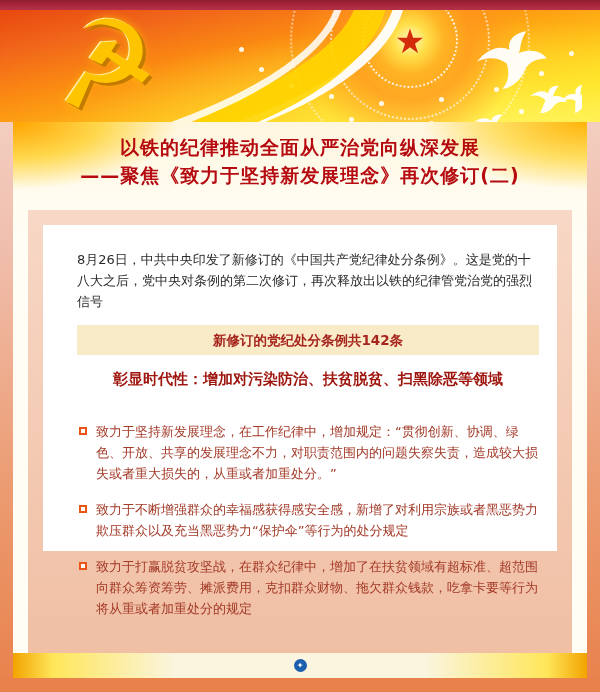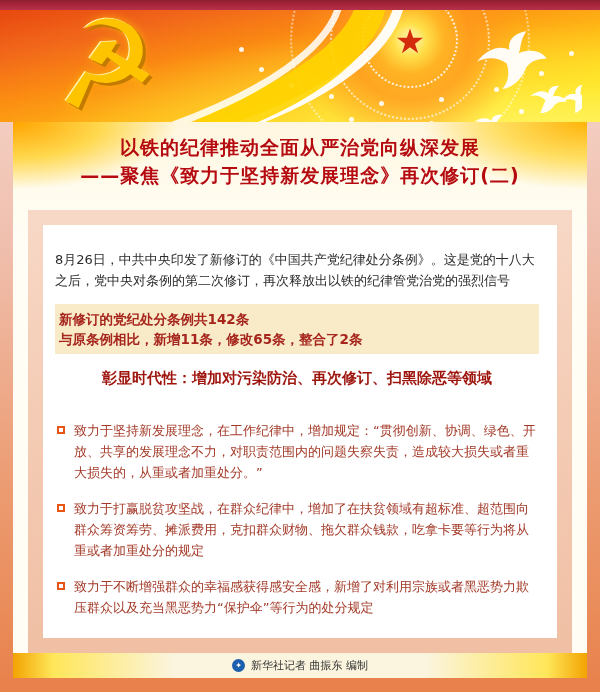--- a/index.html
+++ b/index.html
@@ -53,27 +53,27 @@
       linear-gradient(180deg,#FFF6DF 0%,#FFFCF0 70%,#FFFDF4 100%);
     text-align:center; padding-top:11px;
   }
   .title-line { color:#B50A10; font-weight:bold; font-size:19px; line-height:28px; letter-spacing:1px; }
 
   .frame {
     position:absolute; left:15px; top:88px; width:544px; height:443px;
     background:linear-gradient(180deg,#F7D8C6 0%,#F4CBB4 50%,#F0BFA4 100%);
   }
   .card {
-    position:absolute; left:15px; top:15px; width:514px; height:413px;
-    background:#FFFFFF; padding:20px 18px 0 12px;
+    position:absolute; left:15px; top:15px; width:514px; height:326px;
+    background:#FFFFFF; padding:20px 18px 0 34px;
   }
   .intro { color:#2B2B2B; font-size:13px; line-height:21px; margin-top:4px; }
   .highlight-box {
     margin-top:13px; background:#F9EAC8; padding:5px 4px;
-    color:#A6261E; font-weight:bold; font-size:13.5px; line-height:20px;
+    text-align:center; color:#A6261E; font-weight:bold; font-size:13.5px; line-height:20px;
   }
   .emphasis { margin-top:13px; text-align:center; color:#9E150E; font-weight:bold; font-size:15px; line-height:23px; }
   .bullets { margin-top:30px; }
   .bullet { display:flex; margin-bottom:15px; color:#A33A28; font-size:13px; line-height:21px; }
   .bullet-sq { flex:none; width:8px; height:8px; border:2px solid #E85515; margin:6px 9px 0 2px; background:#fff; }
 
   
   .gold-left, .gold-right {
     position:absolute; top:560px; width:15px; height:93px;
     background:linear-gradient(180deg,#FFFDF4 0%,#FFE95C 40%,#FFD400 70%,#F2A300 100%);
@@ -126,46 +126,44 @@
     <div class="title-line">以铁的纪律推动全面从严治党向纵深发展</div>
     <div class="title-line">——聚焦《致力于坚持新发展理念》再次修订(二)</div>
   </div>
 
   <div class="frame">
     <div class="card">
       <p class="intro">8月26日，中共中央印发了新修订的《中国共产党纪律处分条例》。这是党的十八大之后，党中央对条例的第二次修订，再次释放出以铁的纪律管党治党的强烈信号</p>
 
       <div class="highlight-box">
         <div>新修订的党纪处分条例共142条</div>
-        <div>与原条例相比，新增11条，修改65条，整合了2条</div>
       </div>
 
       <div class="emphasis">
-        <div>彰显时代性：增加对污染防治、再次修订、扫黑除恶等领域</div>
+        <div>彰显时代性：增加对污染防治、扶贫脱贫、扫黑除恶等领域</div>
       </div>
 
       <div class="bullets">
         <div class="bullet">
           <span class="bullet-sq"></span>
           <span>致力于坚持新发展理念，在工作纪律中，增加规定：“贯彻创新、协调、绿色、开放、共享的发展理念不力，对职责范围内的问题失察失责，造成较大损失或者重大损失的，从重或者加重处分。”</span>
         </div>
         <div class="bullet">
           <span class="bullet-sq"></span>
-          <span>致力于打赢脱贫攻坚战，在群众纪律中，增加了在扶贫领域有超标准、超范围向群众筹资筹劳、摊派费用，克扣群众财物、拖欠群众钱款，吃拿卡要等行为将从重或者加重处分的规定</span>
+          <span>致力于不断增强群众的幸福感获得感安全感，新增了对利用宗族或者黑恶势力欺压群众以及充当黑恶势力“保护伞”等行为的处分规定</span>
         </div>
         <div class="bullet">
           <span class="bullet-sq"></span>
-          <span>致力于不断增强群众的幸福感获得感安全感，新增了对利用宗族或者黑恶势力欺压群众以及充当黑恶势力“保护伞”等行为的处分规定</span>
+          <span>致力于打赢脱贫攻坚战，在群众纪律中，增加了在扶贫领域有超标准、超范围向群众筹资筹劳、摊派费用，克扣群众财物、拖欠群众钱款，吃拿卡要等行为将从重或者加重处分的规定</span>
         </div>
       </div>
     </div>
   </div>
 
   <div class="gold-left"></div>
   <div class="gold-right"></div>
 </div>
 
 <div class="footer-bar">
   <span class="xinhua-logo">✦</span>
-  <span>新华社记者 曲振东 编制</span>
 </div>
 
 <div class="bottom-strip"></div>
 
 </body></html>

